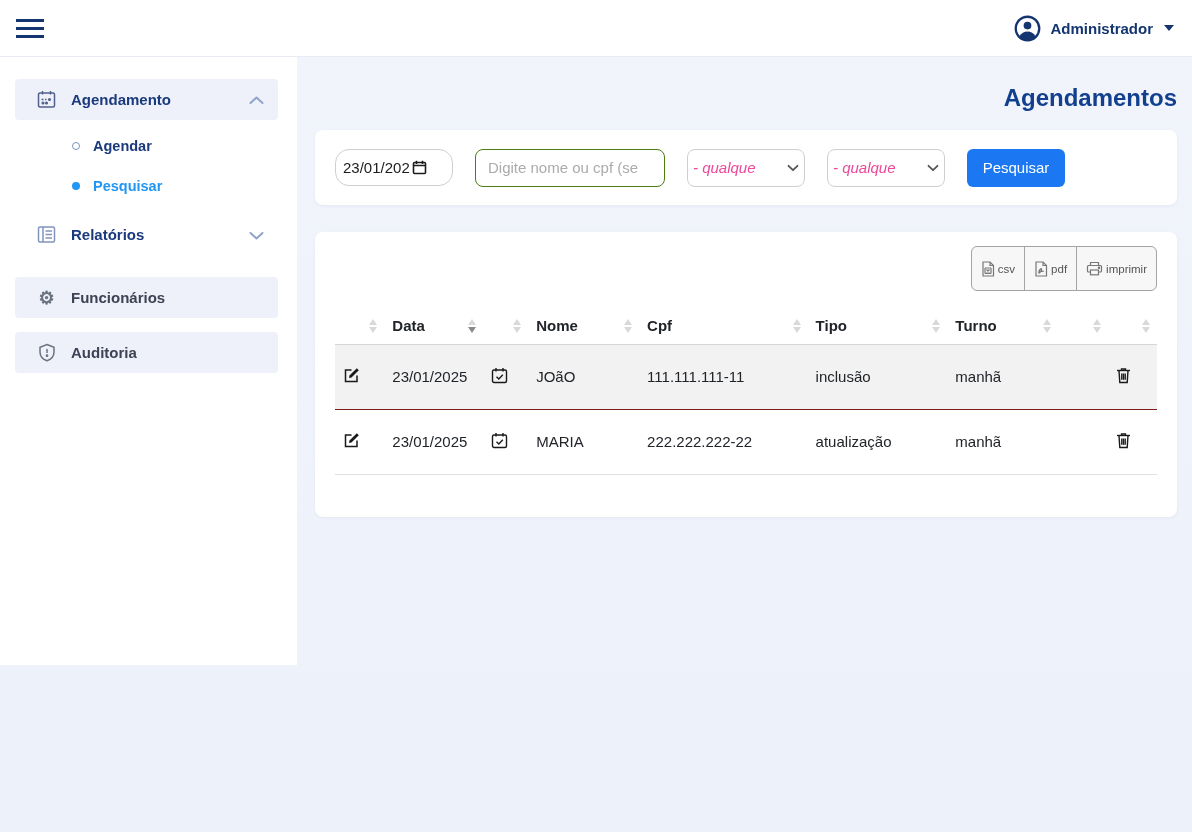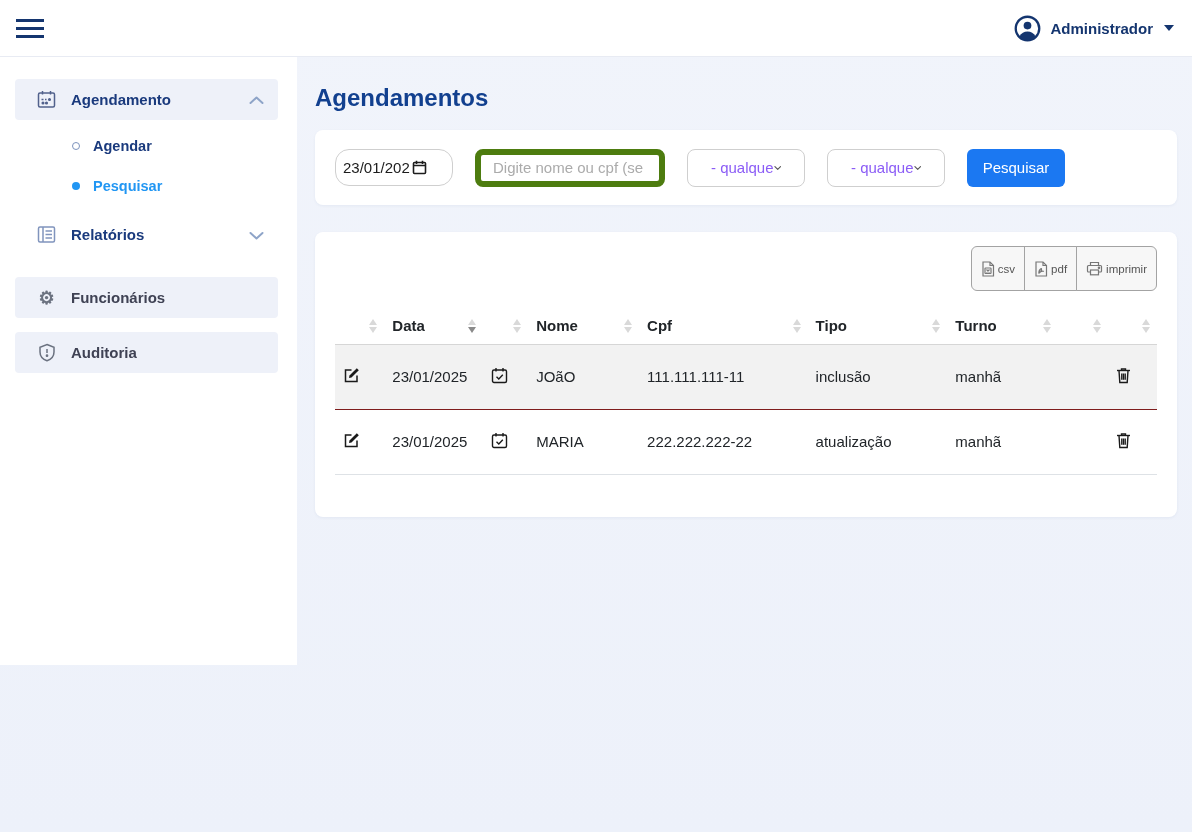--- a/index.html
+++ b/index.html
@@ -48,41 +48,41 @@
     padding-left: 57px; font-size: 14.5px; font-weight: bold; color: #1a3a7d; cursor: pointer;
   }
   .side-sub .dot { width: 8px; height: 8px; border-radius: 50%; margin-right: 13px; flex-shrink: 0; }
   .dot-hollow { border: 1.5px solid #7d93bd; background: transparent; }
   .dot-filled { background: #2196f3; }
   .side-sub.active { color: #2196f3; }
   .side-gap { height: 8px; }
   .gear-glyph { font-size: 18px; color: #6b7280; line-height: 1; }
 
   
-  .page-title { font-size: 24px; font-weight: bold; color: #12408f; margin-bottom: 18px; }
+  .page-title { font-size: 24px; font-weight: bold; color: #12408f; margin-bottom: 18px; text-align: right; }
   .card {
     background: #fff; border-radius: 8px;
     box-shadow: 0 1px 3px rgba(40,60,120,0.06);
   }
   .filter-card { height: 75px; display: flex; align-items: center; gap: 22px; padding: 0 20px; }
 
   .date-field {
     width: 118px; height: 37px; border: 1px solid #cfcfcf; border-radius: 14px;
     display: flex; align-items: center; padding: 0 7px; font-size: 15px; color: #1c1c1c;
     gap: 1px; white-space: nowrap; overflow: hidden; cursor: text;
   }
   .text-field {
-    width: 190px; height: 38px; border: 6px solid #4d7c0f; border-radius: 8px;
+    width: 190px; height: 38px; border: 1px solid #4d7c0f; border-radius: 8px;
     padding: 0 12px; font-size: 15px; color: #333; font-family: "Liberation Sans", sans-serif;
   }
   .text-field::placeholder { color: #ababab; }
   .select-field {
     width: 118px; height: 38px; border: 1px solid #cfcfcf; border-radius: 8px;
     display: flex; align-items: center; justify-content: space-between;
-    padding: 0 23px; font-size: 15px; color: #8b5cf6; cursor: pointer; white-space: nowrap; overflow: hidden;
+    padding: 0 5px; font-size: 15px; color: #ec4899; cursor: pointer; white-space: nowrap; overflow: hidden; font-style: italic;
   }
   .btn-primary {
     width: 98px; height: 38px; background: #1b78f2; border: none; border-radius: 6px;
     color: #fff; font-size: 15px; cursor: pointer; font-family: "Liberation Sans", sans-serif;
   }
 
   
   .table-card { margin-top: 27px; padding: 14px 20px 42px; }
   .export-row { display: flex; justify-content: flex-end; }
   .export-group { display: flex; }

